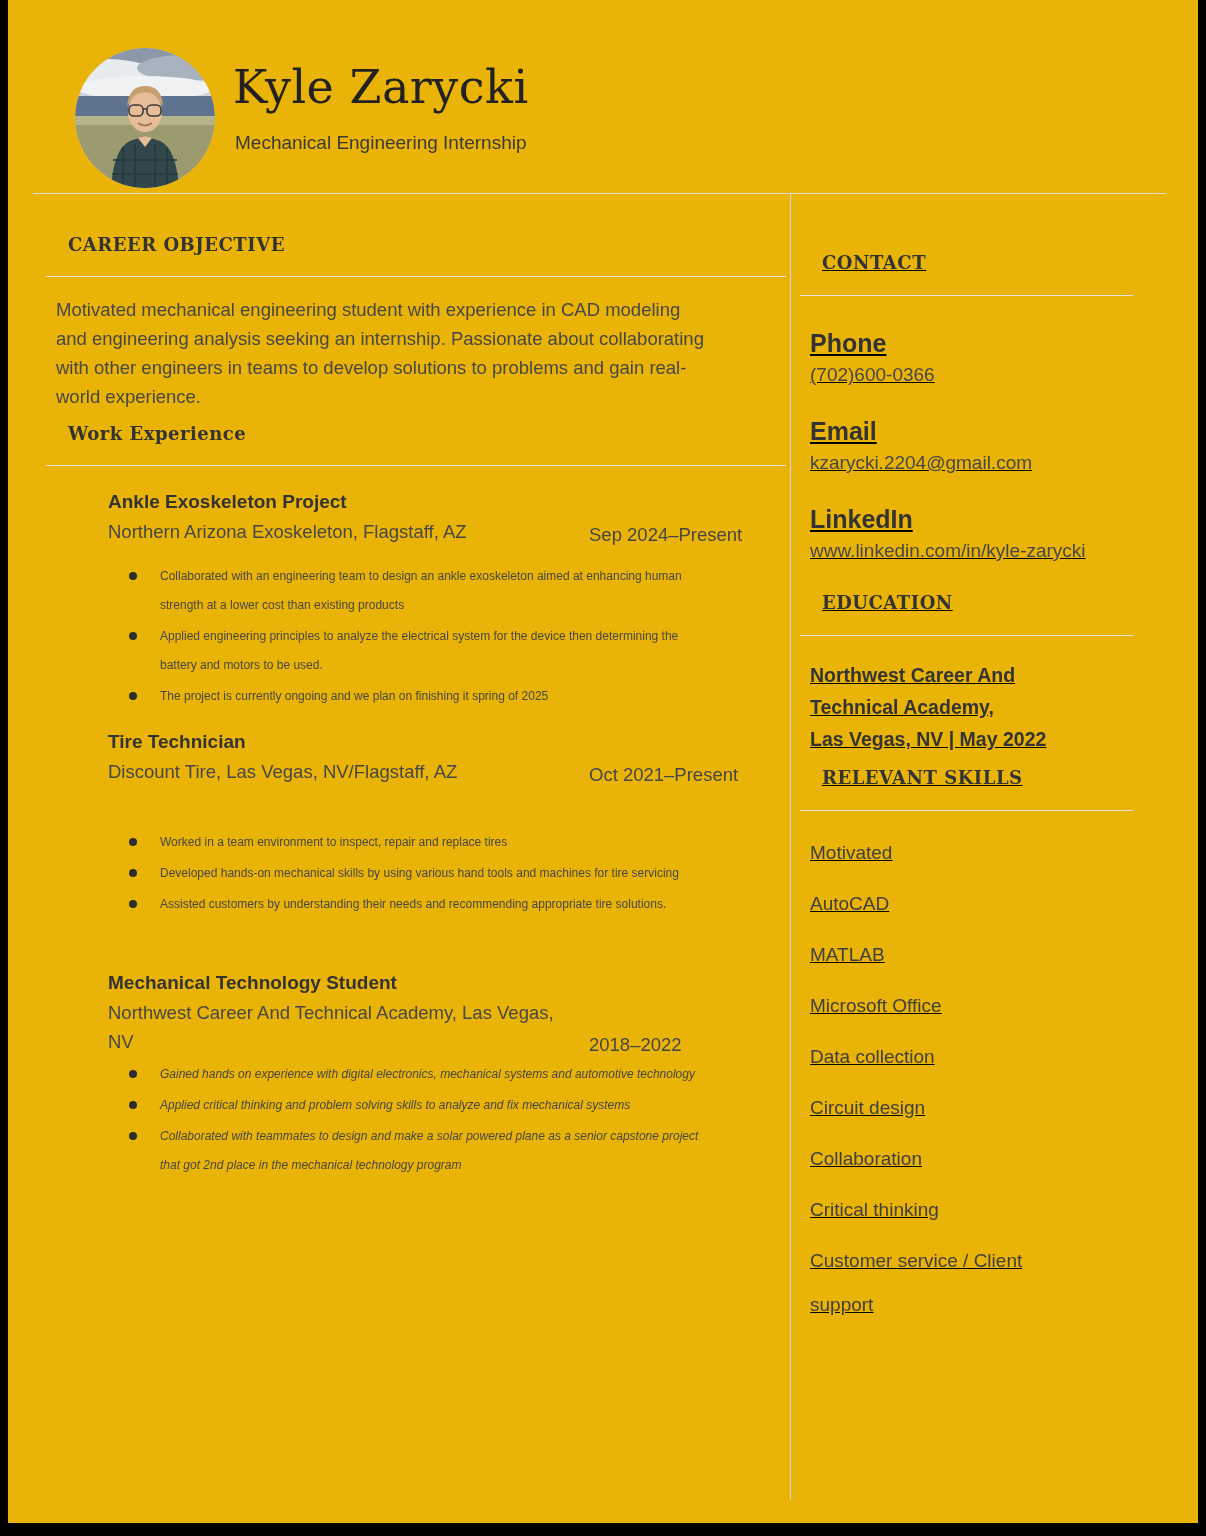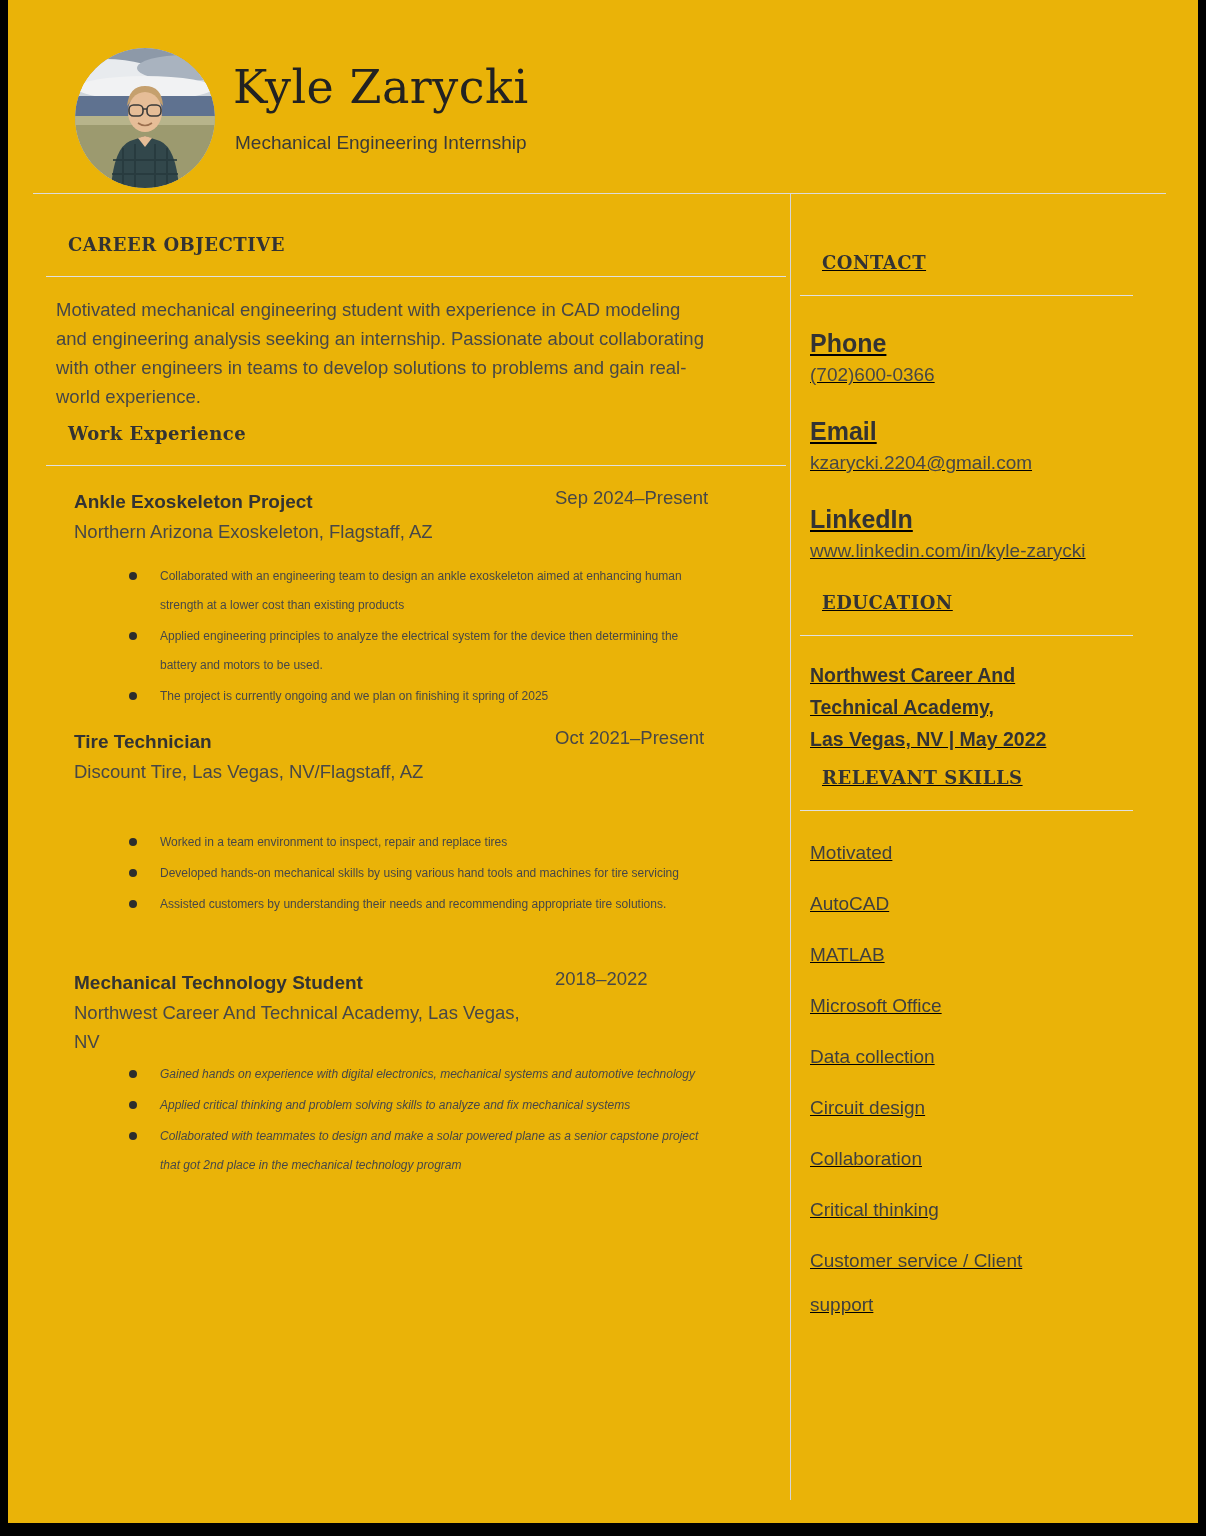--- a/index.html
+++ b/index.html
@@ -58,21 +58,21 @@
   .left-col .rule { width: 740px; margin: 21px 0 0 -10px; }
   .objective {
     margin: 18px 0 0; max-width: 655px;
     font-size: 18.5px; line-height: 29px; color: #474747;
   }
   .we-heading { margin-top: 34px; }
   .job { margin-left: 18px; }
   .job-1 { margin-top: 21px; }
   .job-2 { margin-top: 16px; }
   .job-3 { margin-top: 49px; }
-  .job-head { display: flex; align-items: flex-start; }
+  .job-head { display: flex; align-items: flex-end; margin-left: 34px; }
   .job-info { width: 481px; }
   .job-title { font-size: 19px; font-weight: 700; line-height: 30px; color: #333; }
   .job-org { font-size: 18.5px; line-height: 29px; color: #474747; max-width: 470px; }
   .job-date { font-size: 18.5px; color: #474747; white-space: nowrap; }
   ul.bullets { list-style: none; margin: 16px 0 0; padding: 0; }
   .job-2 ul.bullets { margin-top: 42px; }
   .job-3 ul.bullets { margin-top: 4px; font-style: italic; }
   ul.bullets li {
     position: relative; width: 640px; padding-left: 86px;
     font-size: 12px; line-height: 29px; color: #474747;

